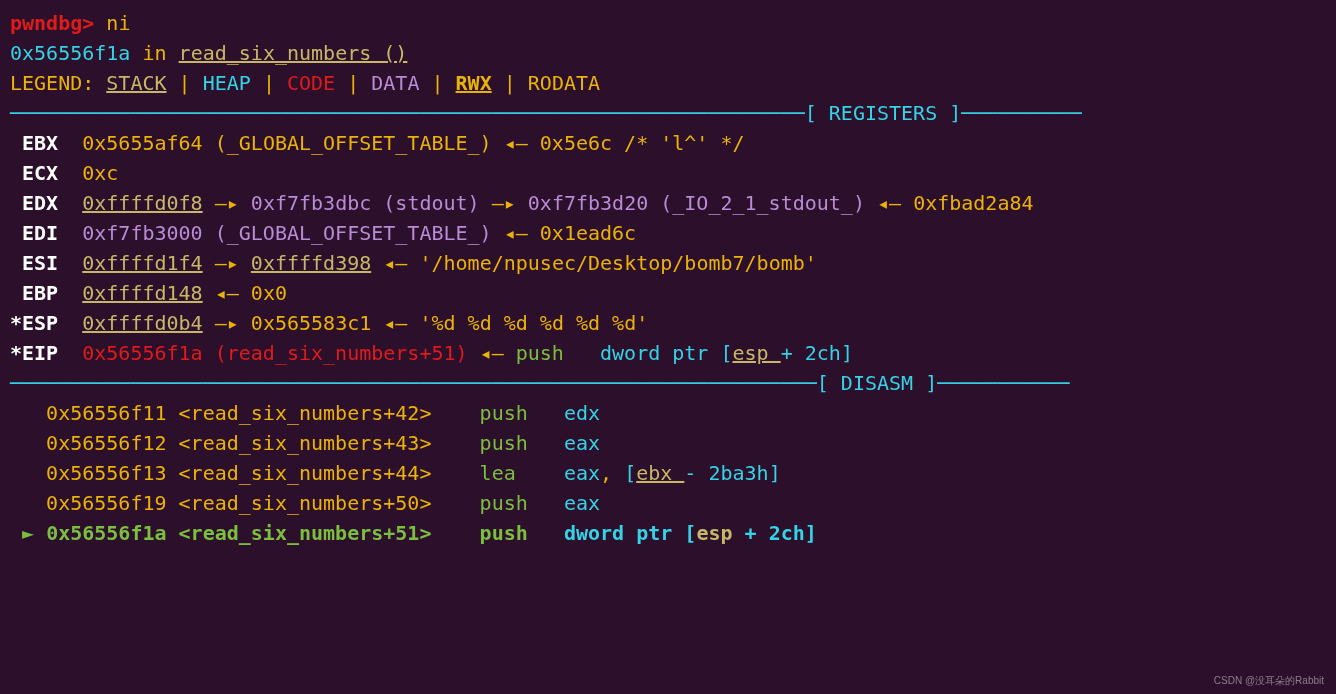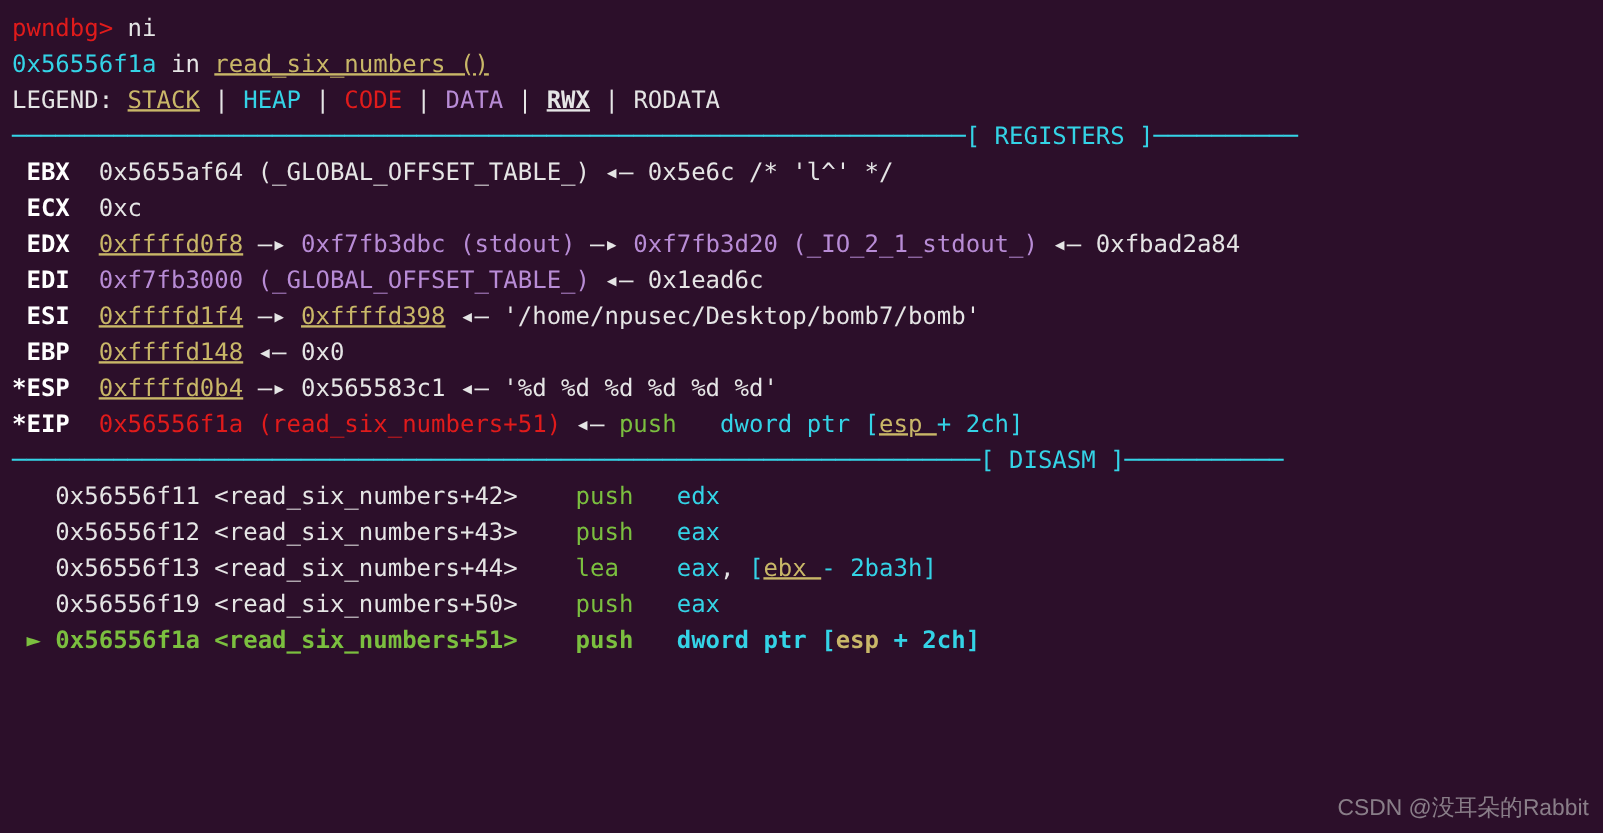--- a/index.html
+++ b/index.html
@@ -12,37 +12,37 @@
     color: #e8e8e8;
     width: 1336px;
     height: 694px;
     overflow: hidden;
   }
   .term {
     padding: 8px 10px;
   }
   .line { white-space: pre; }
   .red    { color: #e01b1b; }
-  .redbold{ color: #e01b1b; font-weight: normal; }
+  .redbold{ color: #e01b1b; font-weight: bold; }
   .cyan   { color: #34d3e6; }
   .cyanb  { color: #34d3e6; font-weight: bold; }
-  .white  { color: #e5e5e5; }
+  .white  { color: #eab308; }
   .whiteb { color: #ffffff; font-weight: bold; }
   .purple { color: #b88cd6; text-align: center; }
   .yellow { color: #c9b768; text-decoration: underline; }
   .yellowb{ color: #c9b768; font-weight: bold; }
   .green  { color: #7bbf3f; }
   .greenb { color: #7bbf3f; font-weight: bold; }
   .underline { text-decoration: underline; font-weight: bold; }
   .watermark {
     position: absolute;
     right: 12px;
     bottom: 6px;
     color: rgba(200,200,200,0.6);
-    font-size: 19px;
+    font-size: 10px;
     font-family: sans-serif;
   }
 </style>
 </head>
 <body>
 
 <div class="term">
 
   <div class="line"><span class="redbold">pwndbg&gt;</span><span class="white"> </span><span class="white">ni</span></div>
 

